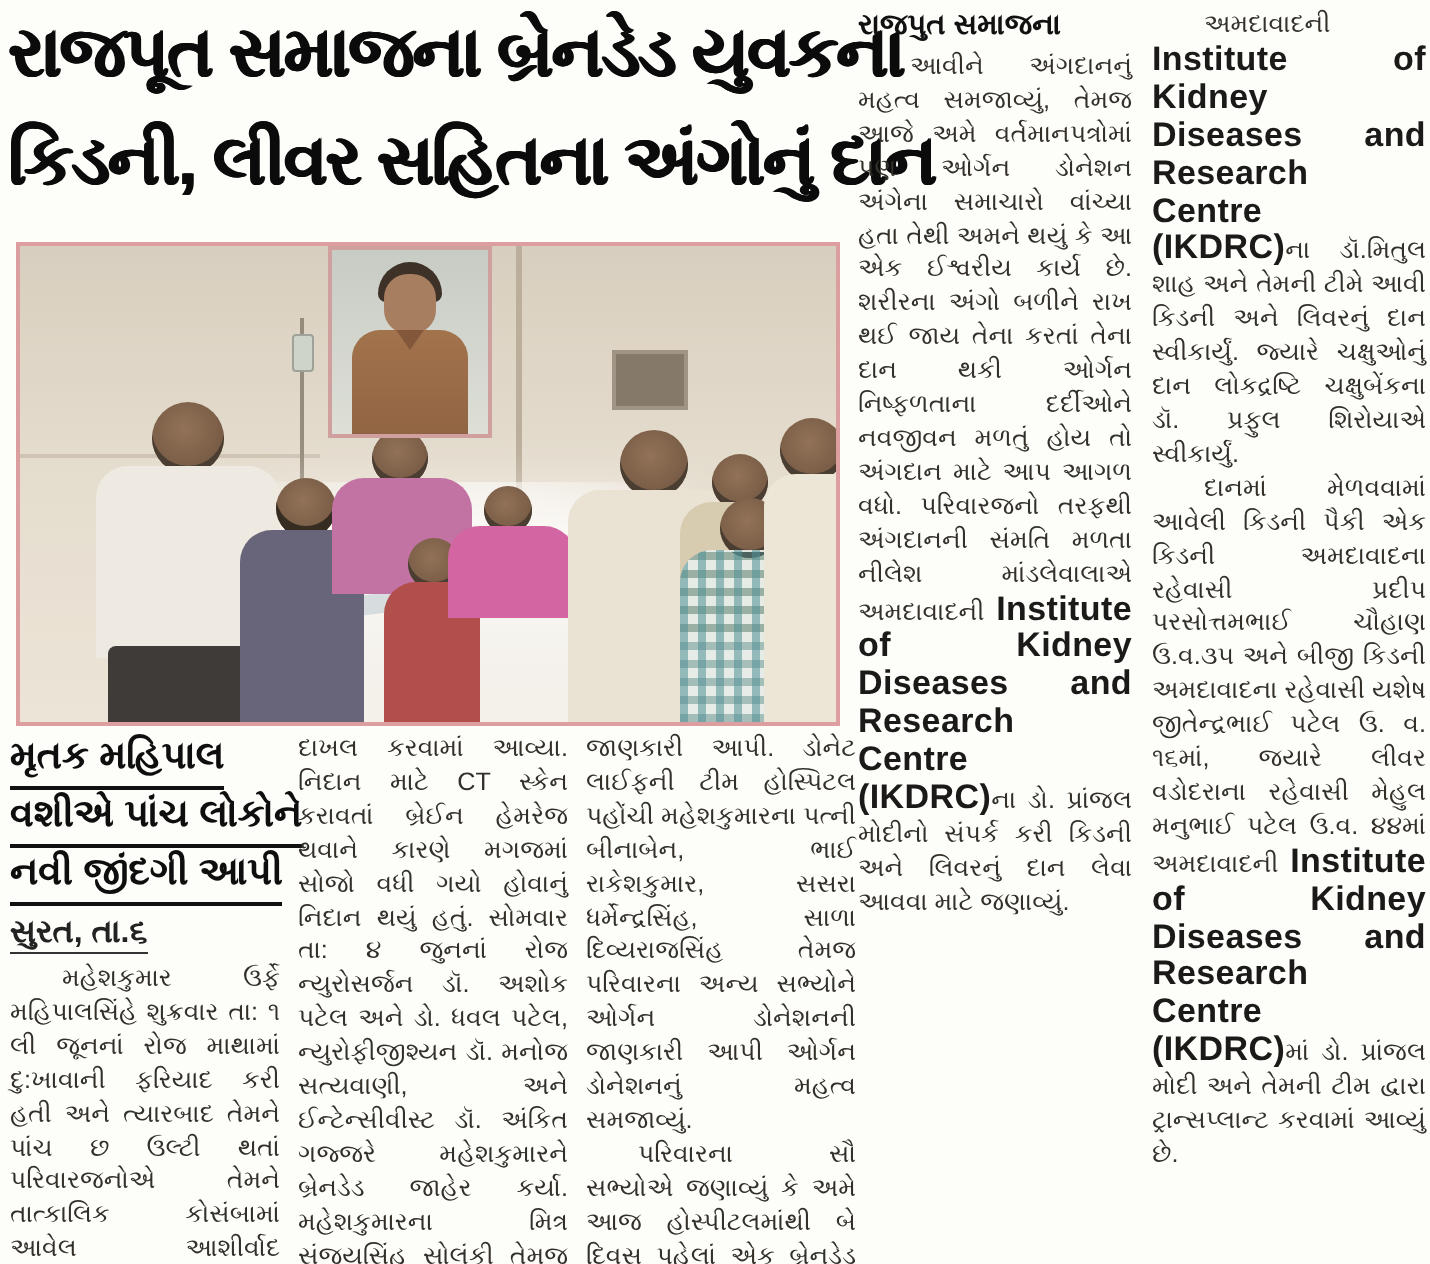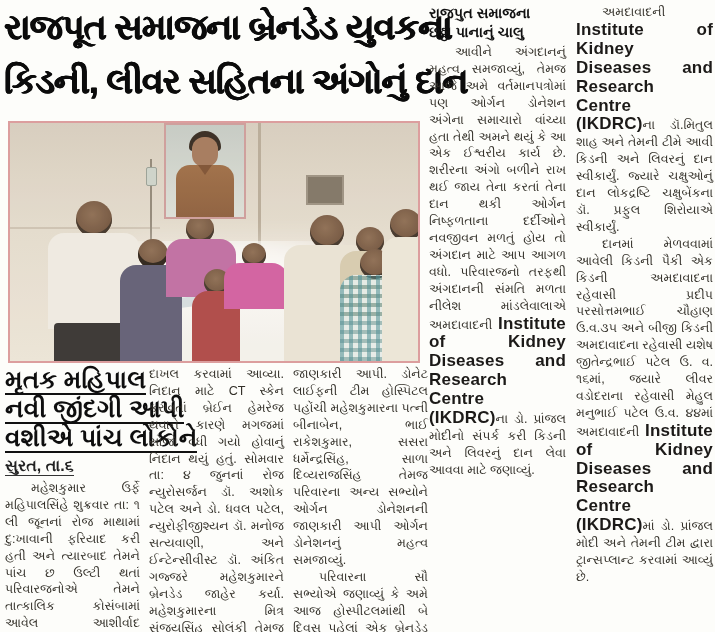--- a/index.html
+++ b/index.html
@@ -67,21 +67,21 @@
 
   
   .cols-left{left:5px;top:366px;width:422px;display:flex;gap:9px;}
   .col{width:135px;flex:0 0 135px;}
   .body-txt{
     font-size:12.6px;line-height:16.9px;text-align:justify;color:#333029;
     word-break:break-word;
   }
   .indent{text-indent:26px;}
   .subhead{
-    font-weight:700;color:#0e0e0e;font-size:25px;line-height:26px;
+    font-weight:700;color:#0e0e0e;font-size:19px;line-height:26px;
     margin-bottom:4px;
   }
   .subhead span{display:table;border-bottom:2px solid #111;padding-bottom:1px;white-space:nowrap;}
   .dateline{
     font-weight:700;font-size:16px;color:#222;display:table;
     border-bottom:1.5px solid #333;margin:3px 0 4px 0;
   }
 
   
   .cols-right{left:429px;top:4px;width:284px;display:flex;gap:10px;}
@@ -158,41 +158,40 @@
     <div class="face"></div>
     <div class="shirt"></div>
     <div class="collar"></div>
   </div>
 </div>
 
 <div class="abs cols-left">
   <div class="col">
     <div class="subhead">
       <span>મૃતક મહિપાલ</span>
+      <span>વશીએ પાંચ લોકોને</span>
       <span>નવી જીંદગી આપી</span>
-      <span>વશીએ પાંચ લોકોને</span>
     </div>
     <div class="dateline">સુરત, તા.૬</div>
     <div class="body-txt indent">મહેશકુમાર ઉર્ફે મહિપાલસિંહે શુક્રવાર તા: ૧ લી જૂનનાં રોજ માથામાં દુ:ખાવાની ફરિયાદ કરી હતી અને ત્યારબાદ તેમને પાંચ છ ઉલ્ટી થતાં પરિવારજનોએ તેમને તાત્કાલિક કોસંબામાં આવેલ આશીર્વાદ હોસ્પીટલમાં દાખલ કરી પ્રાથમિક સારવાર આપ્યા બાદ વધુ સારવાર માટે સુરતમાં આવેલ INS હોસ્પીટલમાં ન્યુરોફીજીશ્યન ડૉ. અનિરુદ્ધ આપ્ટેની સારવાર હેઠળ</div>
   </div>
   <div class="col">
     <div class="body-txt">દાખલ કરવામાં આવ્યા. નિદાન માટે CT સ્કેન કરાવતાં બ્રેઈન હેમરેજ થવાને કારણે મગજમાં સોજો વધી ગયો હોવાનું નિદાન થયું હતું. સોમવાર તા: ૪ જુનનાં રોજ ન્યુરોસર્જન ડૉ. અશોક પટેલ અને ડો. ધવલ પટેલ, ન્યુરોફીજીશ્યન ડૉ. મનોજ સત્યવાણી, અને ઈન્ટેન્સીવીસ્ટ ડૉ. અંકિત ગજ્જરે મહેશકુમારને બ્રેનડેડ જાહેર કર્યા. મહેશકુમારના મિત્ર સંજયસિંહ સોલંકી તેમજ પોલીસ ઈન્સ્પેક્ટર કરણસિંહ ચુડાસમાએ ડોનેટ લાઈફના પ્રમુખ નિલેશ માંડલેવાલાનો ટેલીફોનીક સંપર્ક કરી મહેશકુમારના બ્રેડેડ અંગેની</div>
   </div>
   <div class="col">
     <div class="body-txt">જાણકારી આપી. ડોનેટ લાઈફની ટીમ હોસ્પિટલ પહોંચી મહેશકુમારના પત્ની બીનાબેન, ભાઈ રાકેશકુમાર, સસરા ધર્મેન્દ્રસિંહ, સાળા દિવ્યરાજસિંહ તેમજ પરિવારના અન્ય સભ્યોને ઓર્ગન ડોનેશનની જાણકારી આપી ઓર્ગન ડોનેશનનું મહત્વ સમજાવ્યું.</div>
     <div class="body-txt indent">પરિવારના સૌ સભ્યોએ જણાવ્યું કે અમે આજ હોસ્પીટલમાંથી બે દિવસ પહેલાં એક બ્રેનડેડ દર્દીનાં અંગોનું દાન થતાં જોયું હતું. આજે જ્યારે ડોકટરોએ અમારા સ્વજનને બ્રેનડેડ જાહેર કર્યા છે અને ડોનેટ લાઈફની ટીમે પણ</div>
 
   </div>
 </div>
 
 <div class="abs cols-right">
   <div class="colr">
     <div class="cont-header">
       <div>રાજપુત સમાજના</div>
-      <div>છઠ્ઠા પાનાનું ચાલુ</div>
     </div>
     <div class="body-txt indent">
       <span>આવીને અંગદાનનું મહત્વ સમજાવ્યું, તેમજ આજે અમે વર્તમાનપત્રોમાં પણ ઓર્ગન ડોનેશન અંગેના સમાચારો વાંચ્યા હતા તેથી અમને થયું કે આ એક ઈશ્વરીય કાર્ય છે. શરીરના અંગો બળીને રાખ થઈ જાય તેના કરતાં તેના દાન થકી ઓર્ગન નિષ્ફળતાના દર્દીઓને નવજીવન મળતું હોય તો અંગદાન માટે આપ આગળ વધો. પરિવારજનો તરફથી અંગદાનની સંમતિ મળતા નીલેશ માંડલેવાલાએ અમદાવાદની </span><span class="en-bold">Institute of Kidney Diseases and Research Centre (IKDRC)</span><span>ના ડો. પ્રાંજલ મોદીનો સંપર્ક કરી કિડની અને લિવરનું દાન લેવા આવવા માટે જણાવ્યું.</span>
     </div>
   </div>
   <div class="colr">
     <div class="body-txt indent">
       <span>અમદાવાદની </span><span class="en-bold">Institute of Kidney Diseases and Research Centre (IKDRC)</span><span>ના ડૉ.મિતુલ શાહ અને તેમની ટીમે આવી કિડની અને લિવરનું દાન સ્વીકાર્યું. જ્યારે ચક્ષુઓનું દાન લોકદ્રષ્ટિ ચક્ષુબેંકના ડૉ. પ્રફુલ શિરોયાએ સ્વીકાર્યું.</span>
     </div>
     <div class="body-txt indent">

